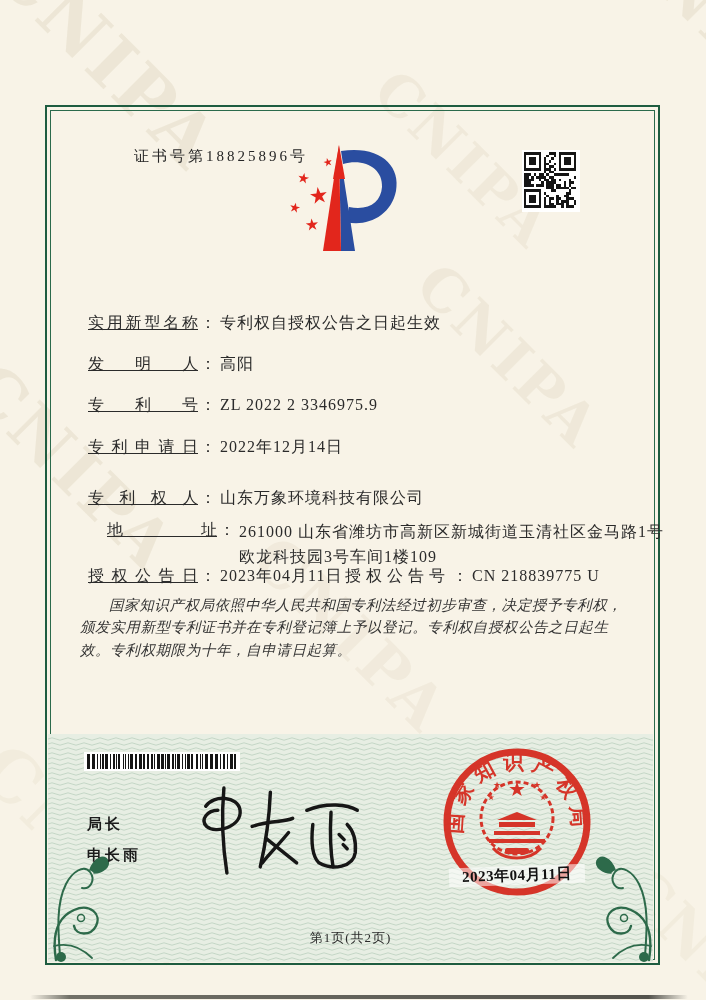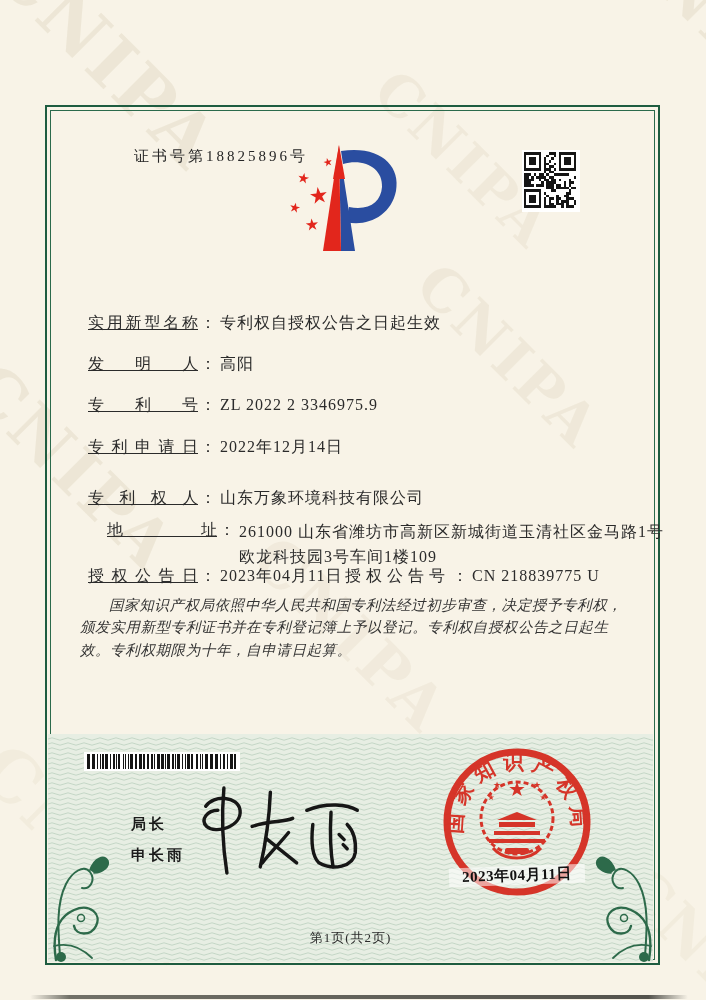--- a/index.html
+++ b/index.html
@@ -22,21 +22,21 @@
   .fsep{margin:0 4px 0 2px;}
   .fvalue{letter-spacing:1px;}
   .fvalue.wrap{display:inline-block;white-space:normal;width:428px;vertical-align:top;line-height:1.55;}
   .gpair2{position:absolute;left:257px;top:0;}
   .glabel{letter-spacing:5px;}
   .paras{position:absolute;left:80px;top:594px;width:552px;}
   .paras p{margin:0 0 8px 0;font-size:14.5px;font-style:italic;line-height:1.55;
            text-indent:2em;letter-spacing:.6px;color:#333;}
   .barcode{position:absolute;left:84px;top:752px;background:#fff;padding:2px 3px;line-height:0;}
   .signer{position:absolute;left:87px;font-family:"Liberation Sans","DejaVu Sans",sans-serif;
-          font-weight:bold;font-size:15px;letter-spacing:3px;color:#1c1c1c;margin-left:44px;}
+          font-weight:bold;font-size:15px;letter-spacing:3px;color:#1c1c1c;}
   .sig-script{position:absolute;left:192px;top:782px;}
   .seal{position:absolute;left:437px;top:738px;width:160px;height:172px;}
   .seal-date{position:absolute;left:12px;top:128px;width:136px;text-align:center;font-size:15px;
              font-weight:bold;color:#111;background:rgba(255,255,255,.55);transform:rotate(-2deg);
              letter-spacing:.5px;}
   .flourish{position:absolute;top:846px;width:110px;height:116px;}
   .page-num{position:absolute;left:45px;top:929px;width:611px;text-align:center;font-size:13px;
             letter-spacing:1px;color:#2a2a2a;}
   .cont-note{position:absolute;left:0;top:972px;width:706px;text-align:center;font-size:16px;
              font-style:italic;letter-spacing:2px;color:#1e1e1e;}

